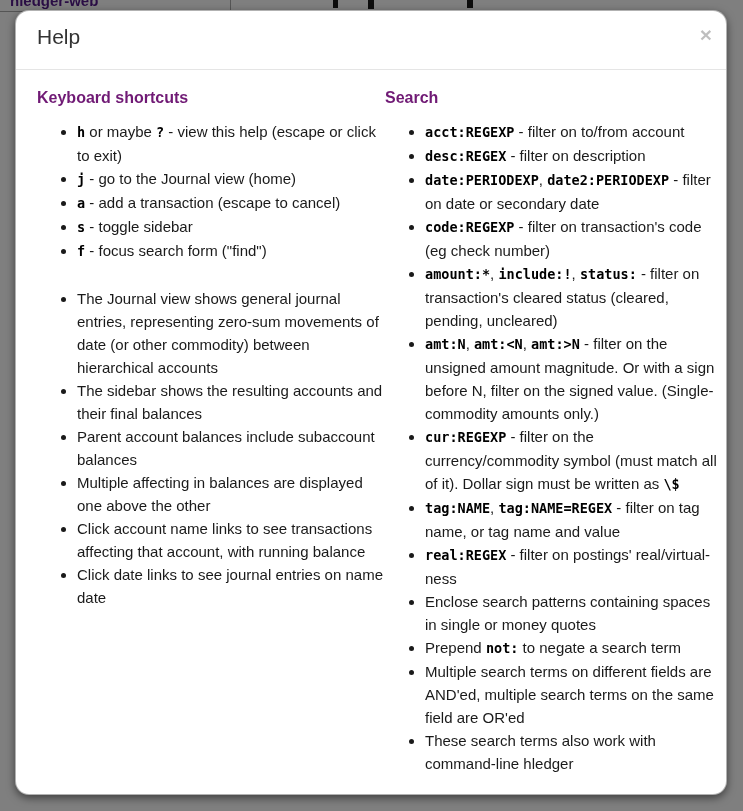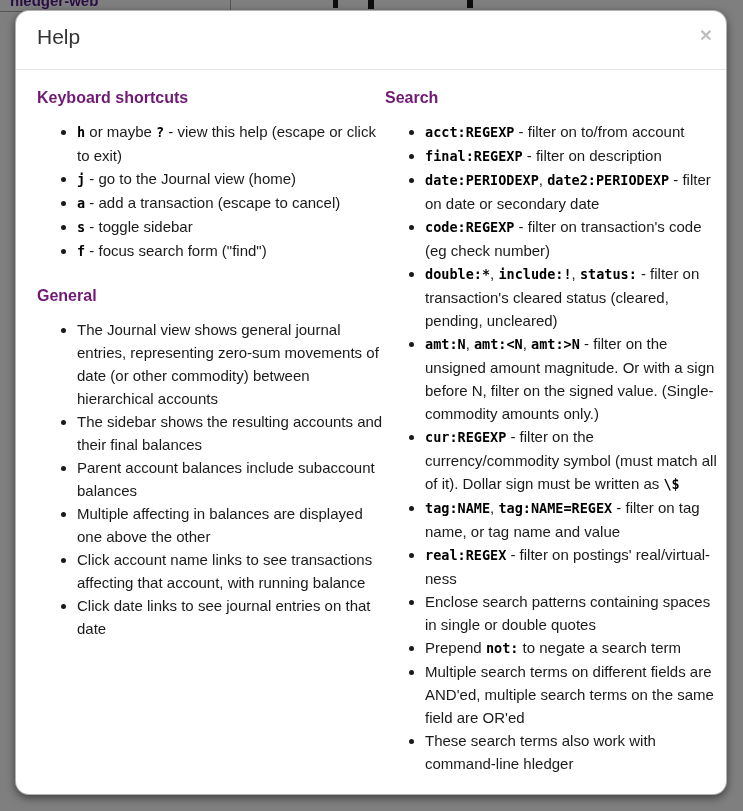--- a/index.html
+++ b/index.html
@@ -96,45 +96,44 @@
           <h4 class="section-heading">Keyboard shortcuts</h4>
           <ul class="help-list">
             <li><code>h</code> or maybe <code>?</code> - view this help (escape or click to exit)</li>
             <li><code>j</code> - go to the Journal view (home)</li>
             <li><code>a</code> - add a transaction (escape to cancel)</li>
             <li><code>s</code> - toggle sidebar</li>
             <li><code>f</code> - focus search form ("find")</li>
           </ul>
         </section>
         <section class="help-section">
-          <h4 class="section-heading">General</h4>
           <ul class="help-list">
             <li>The Journal view shows general journal entries, representing zero-sum movements of date (or other commodity) between hierarchical accounts</li>
             <li>The sidebar shows the resulting accounts and their final balances</li>
             <li>Parent account balances include subaccount balances</li>
             <li>Multiple affecting in balances are displayed one above the other</li>
             <li>Click account name links to see transactions affecting that account, with running balance</li>
-            <li>Click date links to see journal entries on that date</li>
+            <li>Click date links to see journal entries on name date</li>
           </ul>
         </section>
       </div>
     <div class="col col-right">
         <section class="help-section">
           <h4 class="section-heading">Search</h4>
           <ul class="help-list">
             <li><code>acct:REGEXP</code> - filter on to/from account</li>
-            <li><code>final:REGEXP</code> - filter on description</li>
+            <li><code>desc:REGEX</code> - filter on description</li>
             <li><code>date:PERIODEXP</code>, <code>date2:PERIODEXP</code> - filter on date or secondary date</li>
             <li><code>code:REGEXP</code> - filter on transaction's code (eg check number)</li>
-            <li><code>double:*</code>, <code>include:!</code>, <code>status:</code> - filter on transaction's cleared status (cleared, pending, uncleared)</li>
+            <li><code>amount:*</code>, <code>include:!</code>, <code>status:</code> - filter on transaction's cleared status (cleared, pending, uncleared)</li>
             <li><code>amt:N</code>, <code>amt:&lt;N</code>, <code>amt:&gt;N</code> - filter on the unsigned amount magnitude. Or with a sign before N, filter on the signed value. (Single-commodity amounts only.)</li>
             <li><code>cur:REGEXP</code> - filter on the currency/commodity symbol (must match all of it). Dollar sign must be written as <code>\$</code></li>
             <li><code>tag:NAME</code>, <code>tag:NAME=REGEX</code> - filter on tag name, or tag name and value</li>
             <li><code>real:REGEX</code> - filter on postings' real/virtual-ness</li>
-            <li>Enclose search patterns containing spaces in single or double quotes</li>
+            <li>Enclose search patterns containing spaces in single or money quotes</li>
             <li>Prepend <code>not:</code> to negate a search term</li>
             <li>Multiple search terms on different fields are AND'ed, multiple search terms on the same field are OR'ed</li>
             <li>These search terms also work with command-line hledger</li>
           </ul>
         </section>
       </div>
   </div>
 </div>
 
 </body></html>

